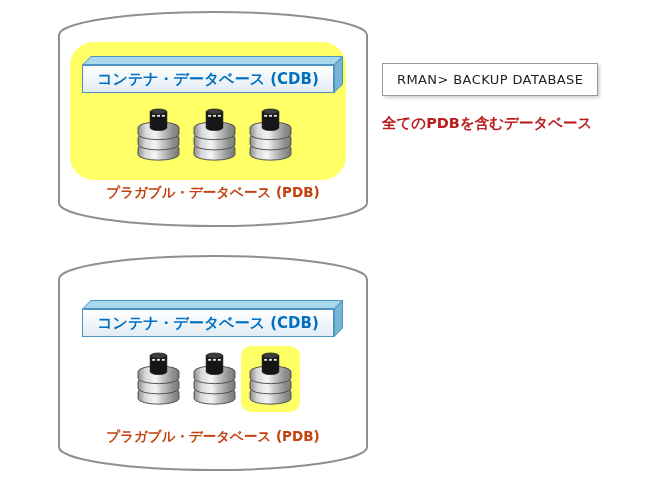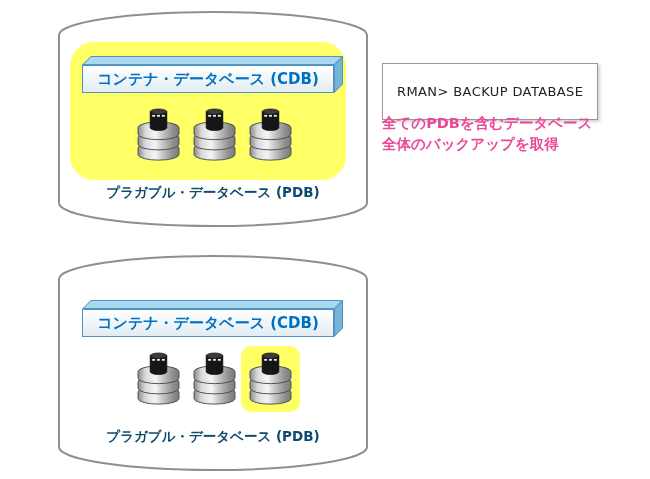--- a/index.html
+++ b/index.html
@@ -104,47 +104,47 @@
     line-height: 0;
   }
 
   .pdb-label {
     position: absolute;
     left: 0; right: 0;
     top: 176px;
     text-align: center;
     font-size: 13.5px;
     font-weight: bold;
-    color: #0c4a6e;
+    color: #c2410c;
     white-space: nowrap;
   }
 
   
   .cmd-box {
     position: absolute;
     left: 334px;
     display: inline-block;
-    padding: 20px 14px;
+    padding: 8px 14px;
     background: #ffffff;
     border: 1px solid #999999;
     box-shadow: 2px 2px 3px rgba(0,0,0,0.18);
     font-size: 13px;
     letter-spacing: 0.4px;
     color: #222222;
     white-space: nowrap;
   }
   .cmd-box.c1 { top: 63px; }
   .cmd-box.c2 { top: 309px; }
 
   .desc {
     position: absolute;
     left: 334px;
     font-size: 14.5px;
     font-weight: bold;
-    color: #ec4899;
+    color: #b91c1c;
     line-height: 1.45;
     white-space: nowrap;
   }
   .desc.t1 { top: 113px; }
   .desc.t2 { top: 358px; }
 </style>
 </head>
 <body>
 
 <svg width="0" height="0" style="position:absolute" aria-hidden="true">
@@ -202,21 +202,20 @@
           </svg>
       </span>
     </div>
 
     <div class="pdb-label">プラガブル・データベース (PDB)</div>
   </div>
 
   <div class="cmd-box c1">RMAN&gt; BACKUP DATABASE</div>
   <div class="desc t1">
     <div>全てのPDBを含むデータベース</div>
-    <div>全体のバックアップを取得</div>
   </div>
 
   <div class="diagram d2">
     <svg class="cyl" viewBox="0 0 314 222">
       <path d="M3,27 a154,23 0 0 1 308,0 v168 a154,23 0 0 1 -308,0 z" fill="#ffffff" stroke="#8f8f8f" stroke-width="2"></path>
     </svg>
 
     <div class="box3d">
       <div class="face-top"></div>
       <div class="face-side"></div>

